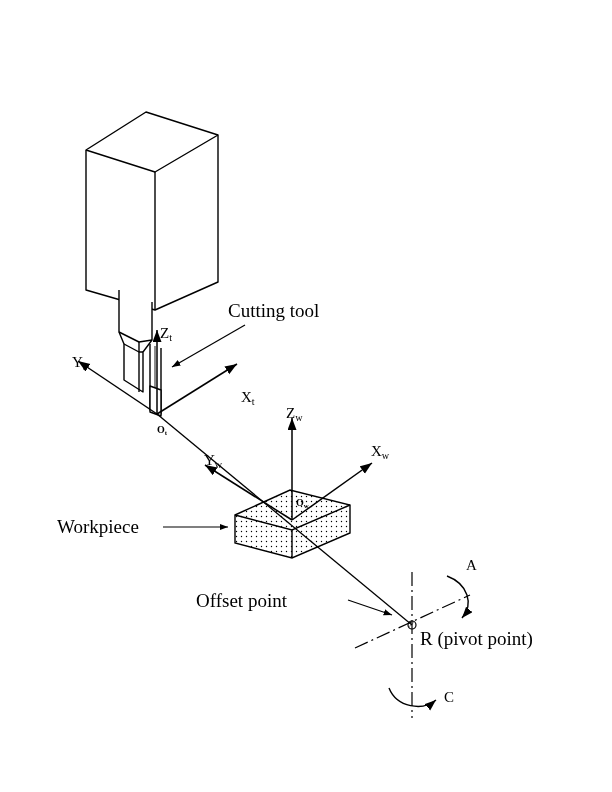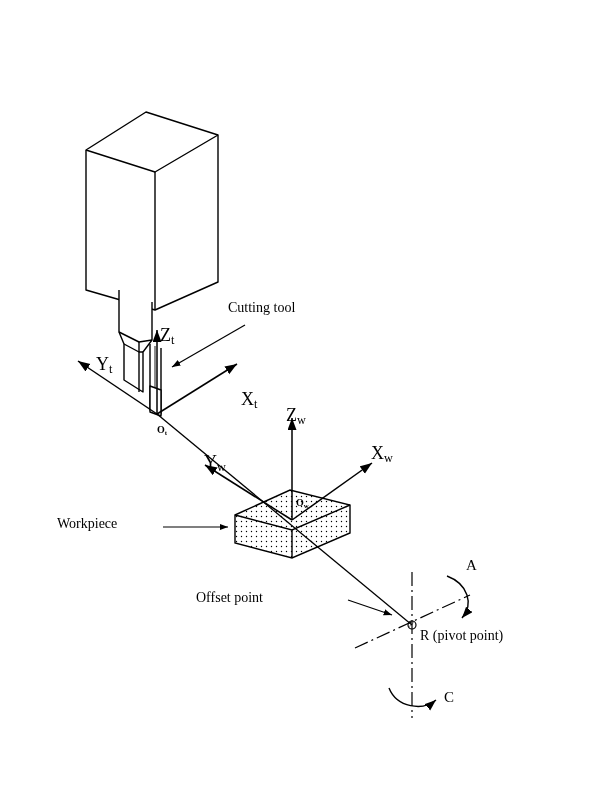--- a/index.html
+++ b/index.html
@@ -20,23 +20,23 @@
     color: #000000;
     white-space: nowrap;
     font-family: "Liberation Serif", serif;
   }
   .lbl sub {
     font-size: 0.68em;
     vertical-align: -0.25em;
   }
   .bold { font-weight: bold; }
   svg { position: absolute; left: 0; top: 0; }
-  .axis-label { font-size: 18px; }
+  .axis-label { font-size: 15px; }
   .axis-label-b { font-size: 10px; font-weight: bold; }
-  .body-label { font-size: 14px; }
+  .body-label { font-size: 19px; }
   .rot-label { font-size: 15px; }
 </style>
 </head>
 <body>
 
 <div id="page">
 
   <svg width="612" height="792" viewBox="0 0 612 792">
     <defs>
       <marker id="arrow" markerWidth="9" markerHeight="9" refX="8" refY="3" orient="auto" markerUnits="strokeWidth">
@@ -129,21 +129,21 @@
   <div class="lbl body-label" style="left:228px; top:300px;">Cutting tool</div>
 
   <div class="lbl axis-label" style="left:160px; top:325px;">
     <span>Z</span><sub>t</sub>
   </div>
 
   <div class="lbl axis-label" style="left:241px; top:354px;margin-top:35px;">
     <span>X</span><sub>t</sub>
   </div>
 
-  <div class="lbl axis-label" style="left:72px; top:354px;margin-left:24px;">
+  <div class="lbl axis-label" style="left:72px; top:354px;">
     <span>Y</span><sub>t</sub>
   </div>
 
   <div class="lbl axis-label-b" style="left:157px; top:424px;">
     <span>O</span><sub>t</sub>
   </div>
 
   <div class="lbl axis-label" style="left:286px; top:405px;">
     <span>Z</span><sub>w</sub>
   </div>

